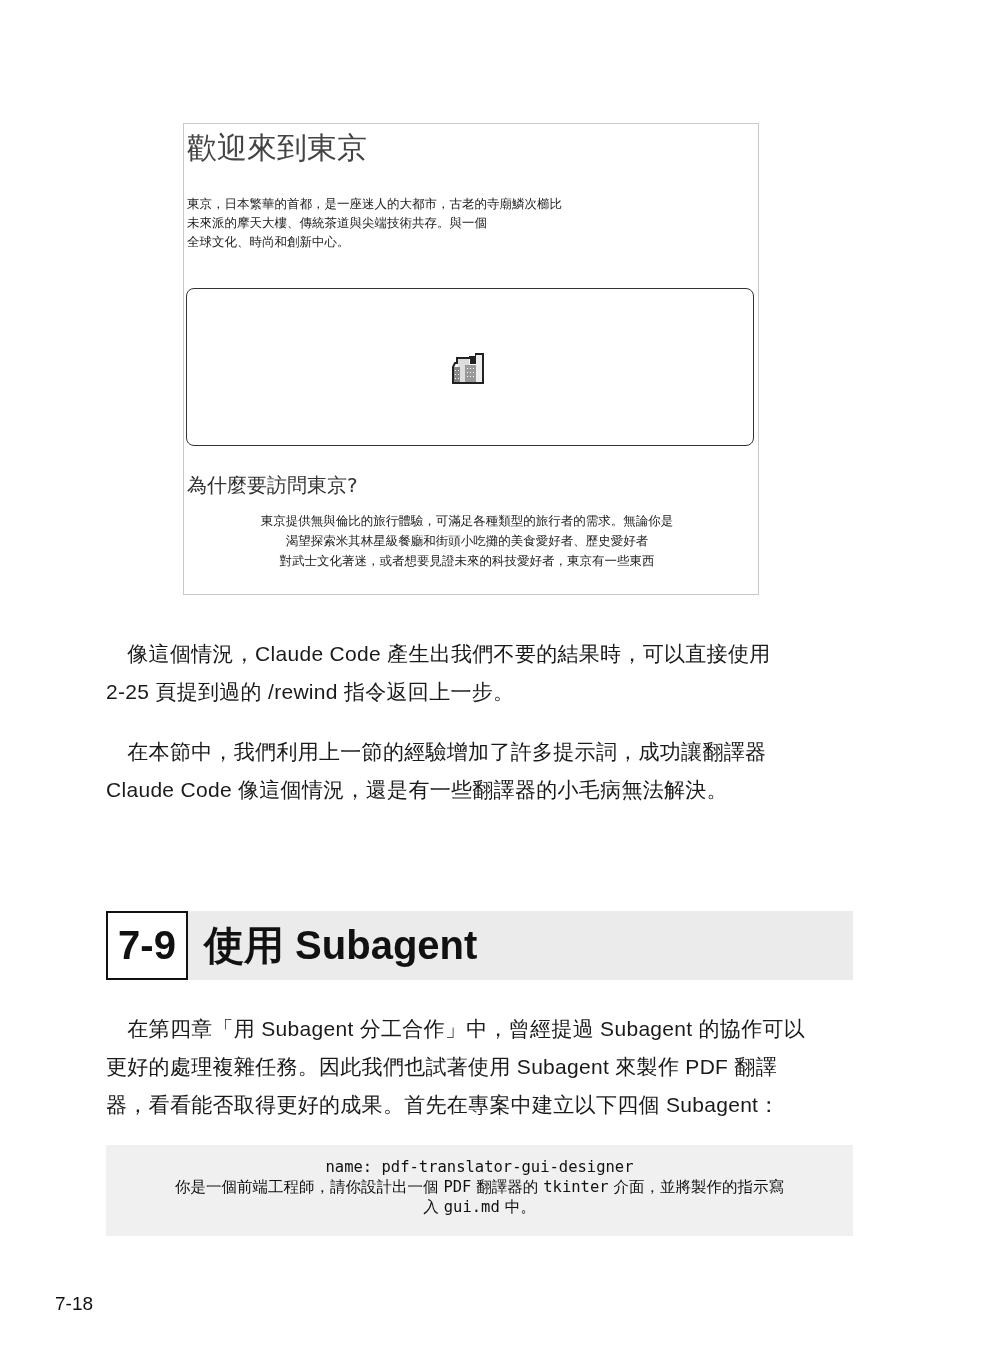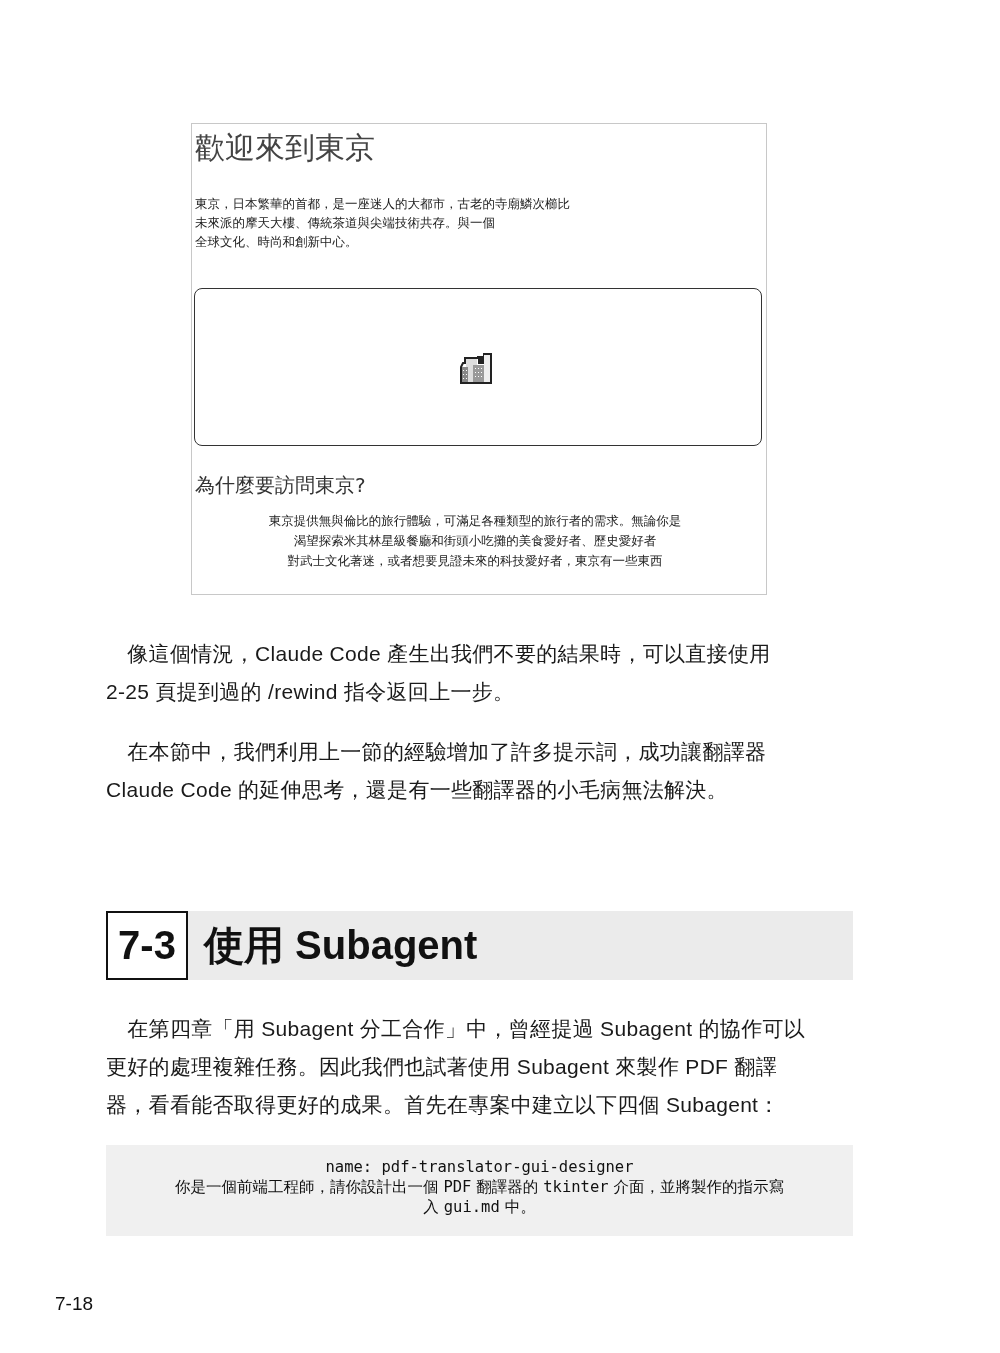--- a/index.html
+++ b/index.html
@@ -2,21 +2,21 @@
 <html><head>
   <meta charset="utf-8">
   <style>
     html, body { margin: 0; padding: 0; background: #ffffff; }
     body {
       width: 1000px; height: 1353px; position: relative; overflow: hidden;
       font-family: "DejaVu Sans", sans-serif; color: #111;
     }
     
     .shot {
-      position: absolute; left: 191px; top: 123px; width: 576px; height: 472px;
+      position: absolute; left: 183px; top: 123px; width: 576px; height: 472px;
       border: 1px solid #c8c8c8; box-sizing: border-box; background: #fff;
     }
     .shot .h1 {
       position: absolute; left: 3px; top: 4px;
       font-size: 30px; color: #444; font-weight: normal; letter-spacing: 0px;
       font-family: "DejaVu Sans", sans-serif;
     }
     .shot .intro {
       position: absolute; left: 3px; top: 70px; width: 560px;
       font-size: 12.5px; line-height: 19px; color: #222;
@@ -126,25 +126,25 @@
   </div>
 </div>
 
 <div class="para p1">
   <div>　像這個情況，Claude Code 產生出我們不要的結果時，可以直接使用</div>
   <div>2-25 頁提到過的 /rewind 指令返回上一步。</div>
 </div>
 
 <div class="para p2">
   <div>　在本節中，我們利用上一節的經驗增加了許多提示詞，成功讓翻譯器</div>
-  <div>Claude Code 的延伸思考，還是有一些翻譯器的小毛病無法解決。</div>
+  <div>Claude Code 像這個情況，還是有一些翻譯器的小毛病無法解決。</div>
 </div>
 
 <div class="section">
-  <div class="num">7-3</div>
+  <div class="num">7-9</div>
   <div class="title">使用 Subagent</div>
 </div>
 
 <div class="para p3">
   <div>　在第四章「用 Subagent 分工合作」中，曾經提過 Subagent 的協作可以</div>
   <div>更好的處理複雜任務。因此我們也試著使用 Subagent 來製作 PDF 翻譯</div>
   <div>器，看看能否取得更好的成果。首先在專案中建立以下四個 Subagent：</div>
 </div>
 
 <div class="code">

